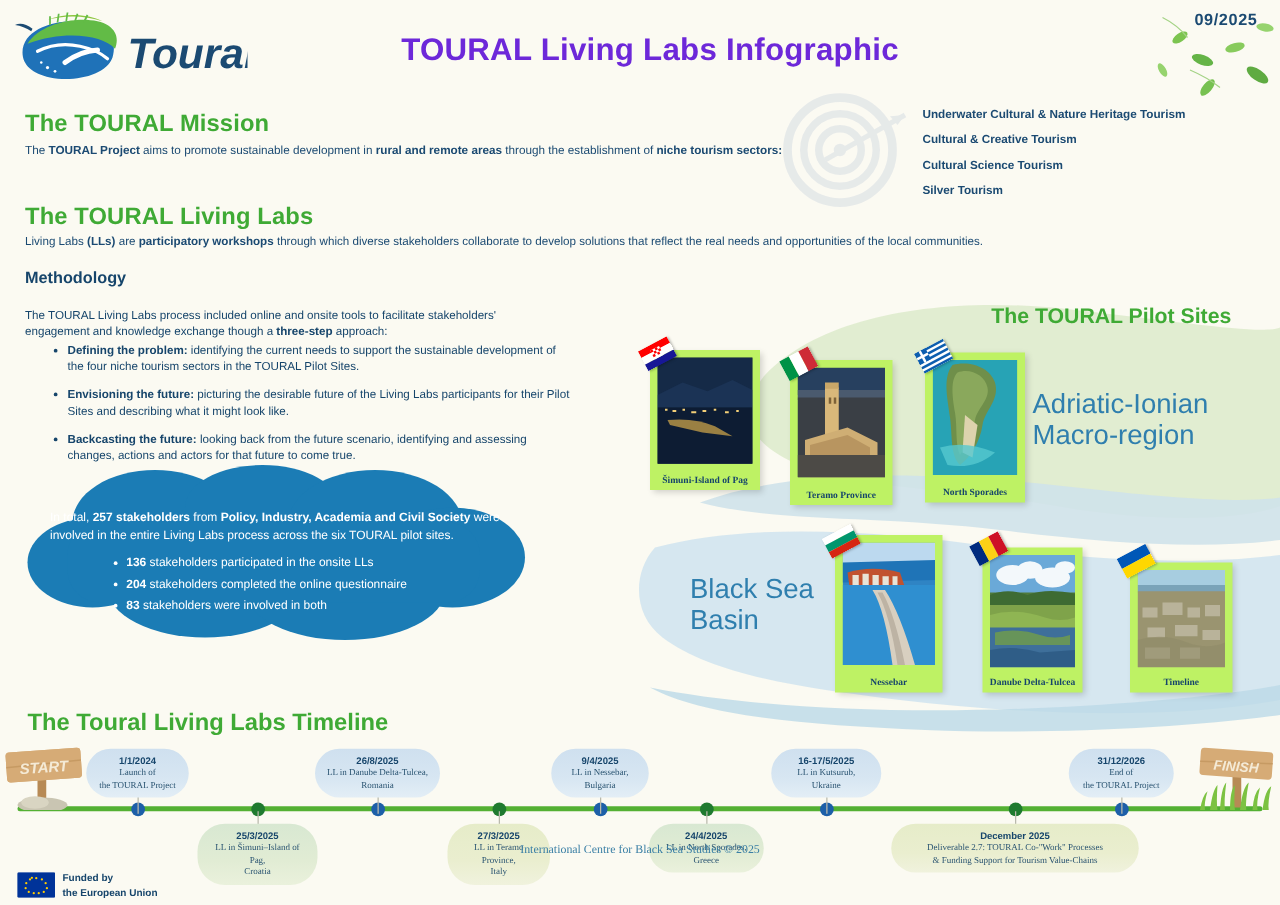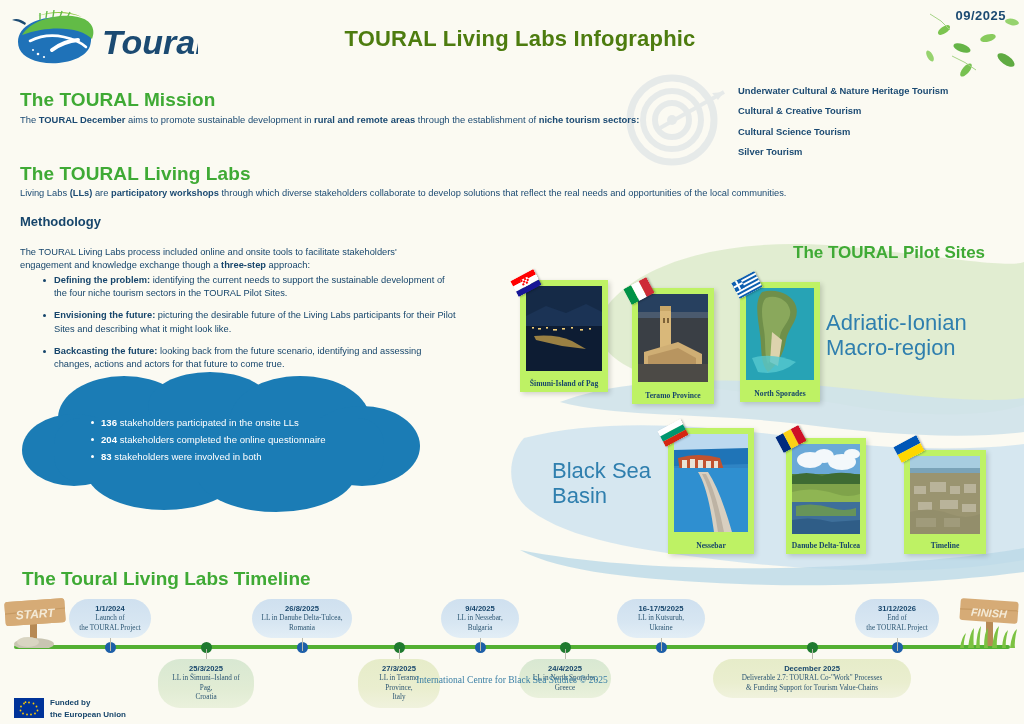--- a/index.html
+++ b/index.html
@@ -13,21 +13,21 @@
   }
   .page{position:relative;width:1024px;height:724px;overflow:hidden;}
 
   
   .bg-svg{position:absolute;left:0;top:0;width:1024px;height:724px;pointer-events:none;}
 
   
   .logo{position:absolute;left:8px;top:8px;width:190px;height:62px;}
   .title{
     position:absolute;left:250px;top:26px;width:540px;
-    text-align:center;font-size:22px;font-weight:bold;color:#4d7c0f;
+    text-align:center;font-size:25px;font-weight:bold;color:#6d28d9;
     letter-spacing:0.2px;
   }
   .issue-date{
     position:absolute;right:18px;top:8px;font-size:13px;font-weight:bold;
     color:#1b4a72;letter-spacing:0.5px;
   }
 
   
   .h-green{
     font-size:19px;font-weight:bold;color:#3faa35;letter-spacing:0.1px;
@@ -175,21 +175,21 @@
         <circle cx="36" cy="49" r="1.1" fill="#ffffff"></circle>
       <circle cx="25" cy="42" r="1" fill="#ffffff"></circle>
       <text x="94" y="46" font-family="Liberation Sans, sans-serif" font-size="34" font-weight="bold" font-style="italic" fill="#1b4a72">Toural</text>
     </svg>
   </div>
 
   <div class="title">TOURAL Living Labs Infographic</div>
   <div class="issue-date">09/2025</div>
 
   <div class="h-green" id="mission-heading">The TOURAL Mission</div>
-  <div class="mission-text">The <b>TOURAL December</b> aims to promote sustainable development in <b>rural and remote areas</b> through the establishment of <b>niche tourism sectors:</b></div>
+  <div class="mission-text">The <b>TOURAL Project</b> aims to promote sustainable development in <b>rural and remote areas</b> through the establishment of <b>niche tourism sectors:</b></div>
   <div class="sectors">
       <div>Underwater Cultural &amp; Nature Heritage Tourism</div>
       <div>Cultural &amp; Creative Tourism</div>
       <div>Cultural Science Tourism</div>
       <div>Silver Tourism</div>
     </div>
 
   <div class="h-green" id="ll-heading">The TOURAL Living Labs</div>
   <div class="ll-text">Living Labs <b>(LLs)</b> are <b>participatory workshops</b> through which diverse stakeholders collaborate to develop solutions that reflect the real needs and opportunities of the local communities.</div>
 
@@ -208,20 +208,21 @@
         <ellipse cx="196" cy="34" rx="62" ry="34"></ellipse>
         <ellipse cx="286" cy="48" rx="70" ry="44"></ellipse>
         <ellipse cx="348" cy="74" rx="58" ry="40"></ellipse>
         <ellipse cx="60" cy="78" rx="52" ry="36"></ellipse>
         <ellipse cx="150" cy="98" rx="78" ry="40"></ellipse>
         <ellipse cx="262" cy="100" rx="80" ry="40"></ellipse>
         <rect x="40" y="46" width="330" height="64" rx="26"></rect>
       </g>
     </svg>
     <div class="cloud-text">
+      <div>In total, <b>257 stakeholders</b> from <b>Policy, Industry, Academia and Civil Society</b> were involved in the entire Living Labs process across the six TOURAL pilot sites.</div>
       <ul class="cloud-list">
           <li><b>136</b> stakeholders participated in the onsite LLs</li>
           <li><b>204</b> stakeholders completed the online questionnaire</li>
           <li><b>83</b> stakeholders were involved in both</li>
         </ul>
     </div>
   </div>
 
   <div id="pilot-heading">The TOURAL Pilot Sites</div>
 

